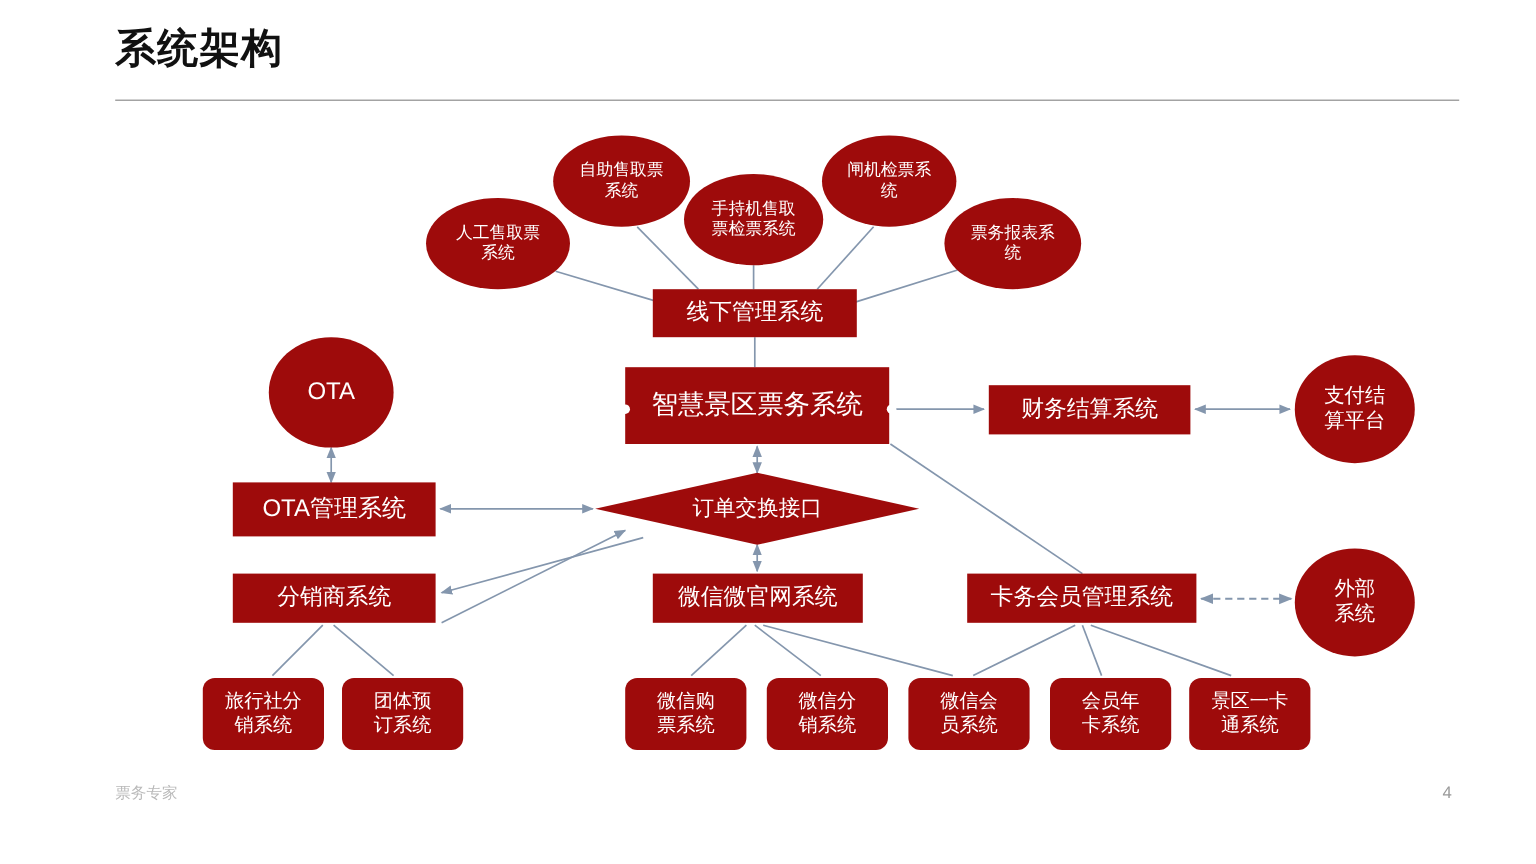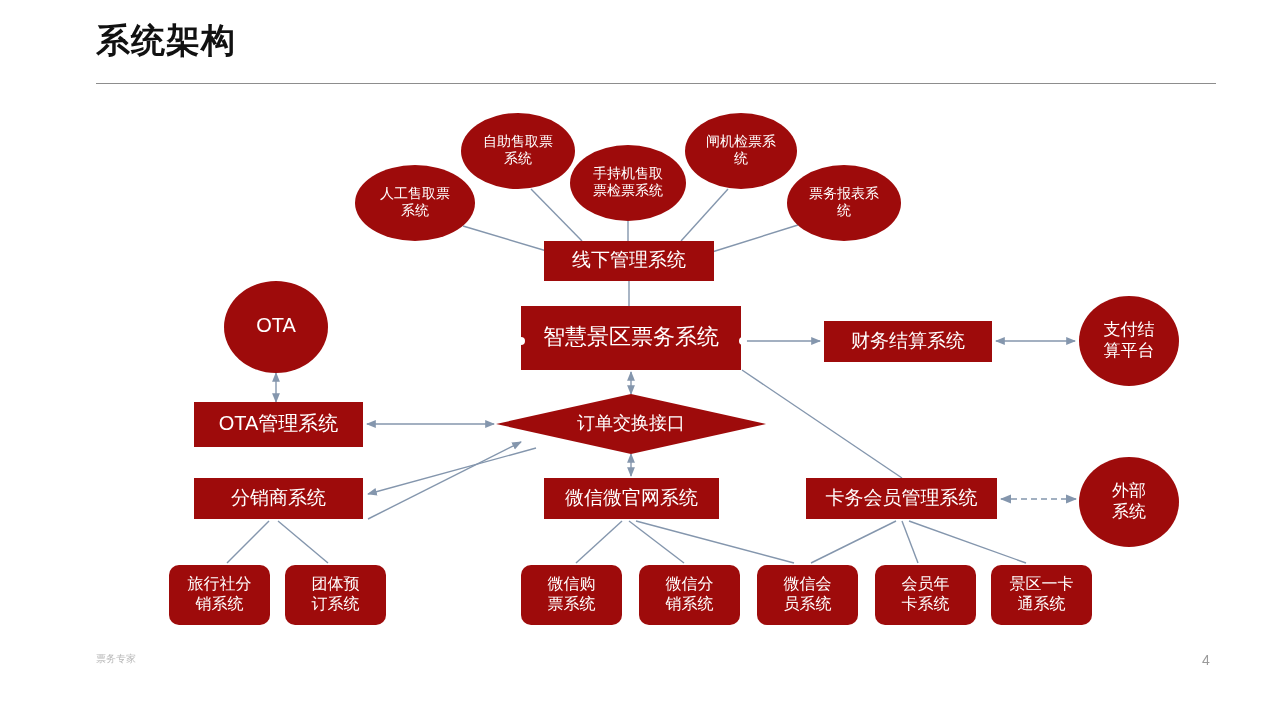--- a/index.html
+++ b/index.html
@@ -37,21 +37,21 @@
     left: 80px;
     top: 83px;
     width: 1120px;
     height: 1px;
     background: #8d8d8d;
   }
   #footer-note {
     position: absolute;
     left: 80px;
     top: 652px;
-    font-size: 10px;
+    font-size: 13px;
     color: #b9b9b9;
     font-family: "Liberation Sans", "DejaVu Sans", sans-serif;
   }
   #page-number {
     position: absolute;
     left: 1186px;
     top: 652px;
     font-size: 14px;
     color: #9a9a9a;
     font-family: "Liberation Sans", "DejaVu Sans", sans-serif;

